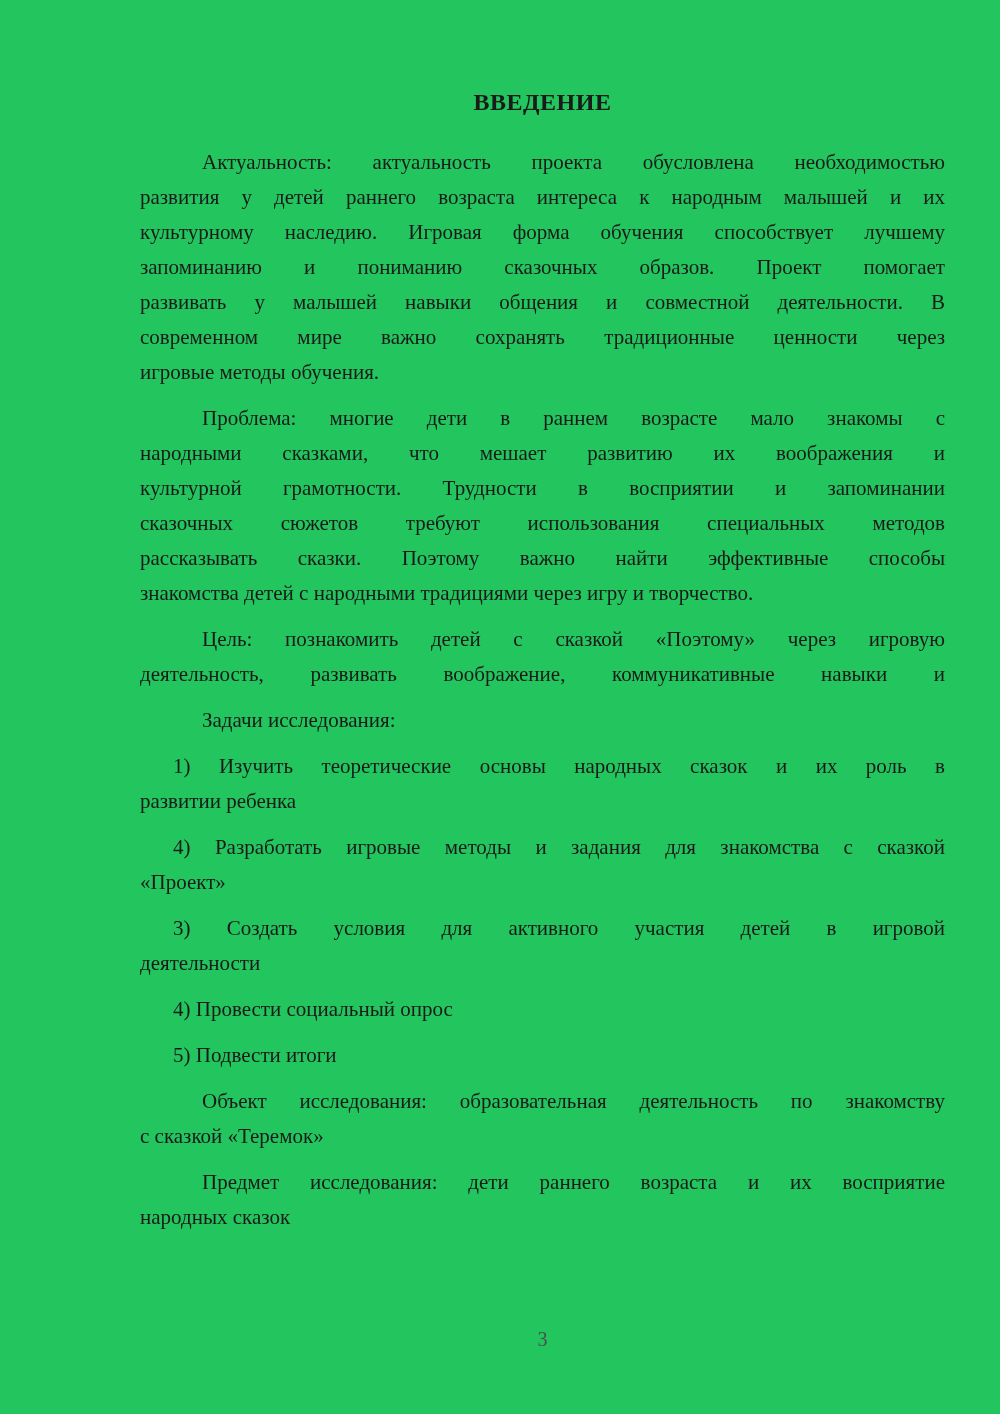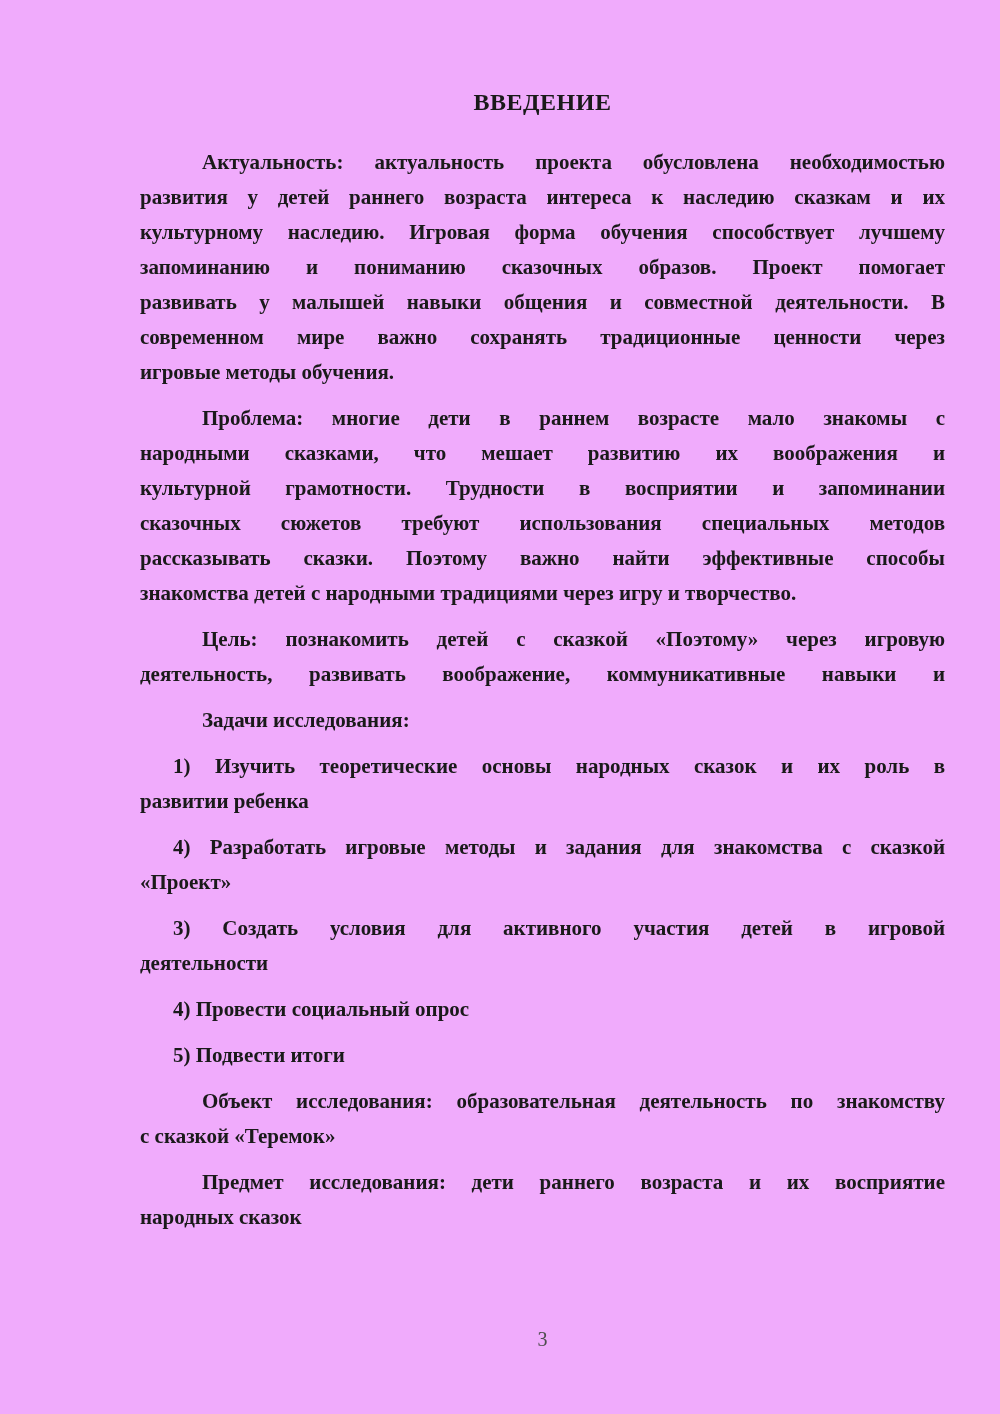--- a/index.html
+++ b/index.html
@@ -4,21 +4,21 @@
 <style>
   html, body {
     margin: 0;
     padding: 0;
     background: #ffffff;
   }
   .page {
     position: relative;
     width: 1000px;
     height: 1414px;
-    background: #f0abfc;
+    background: #22c55e;
     overflow: hidden;
     font-family: "Liberation Serif", "DejaVu Serif", serif;
     color: #1a1a1a;
   }
   .content {
     position: absolute;
     top: 85px;
     left: 140px;
     width: 805px;
   }
@@ -26,21 +26,20 @@
     margin: 0;
     height: 35px;
     line-height: 35px;
     font-size: 24px;
     font-weight: bold;
     text-align: center;
     letter-spacing: 0.5px;
   }
   .para {
     margin-top: 11px;
-    font-weight: bold;
   }
   .para:first-of-type {
     margin-top: 25px;
   }
   .line {
     height: 35px;
     line-height: 35px;
     font-size: 21px;
     text-align: justify;
     text-align-last: justify;
@@ -69,21 +68,21 @@
 </style>
 </head>
 <body>
 
 <div class="page">
   <div class="content">
     <h1 class="doc-title">ВВЕДЕНИЕ</h1>
     <div>
         <div class="para normal">
           <div class="line first">Актуальность: актуальность проекта обусловлена необходимостью</div>
-          <div class="line">развития у детей раннего возраста интереса к наследию сказкам и их</div>
+          <div class="line">развития у детей раннего возраста интереса к народным малышей и их</div>
           <div class="line">культурному наследию. Игровая форма обучения способствует лучшему</div>
           <div class="line">запоминанию и пониманию сказочных образов. Проект помогает</div>
           <div class="line">развивать у малышей навыки общения и совместной деятельности. В</div>
           <div class="line">современном мире важно сохранять традиционные ценности через</div>
           <div class="line last">игровые методы обучения.</div>
         </div>
         <div class="para normal">
           <div class="line first">Проблема: многие дети в раннем возрасте мало знакомы с</div>
           <div class="line">народными сказками, что мешает развитию их воображения и</div>
           <div class="line">культурной грамотности. Трудности в восприятии и запоминании</div>

